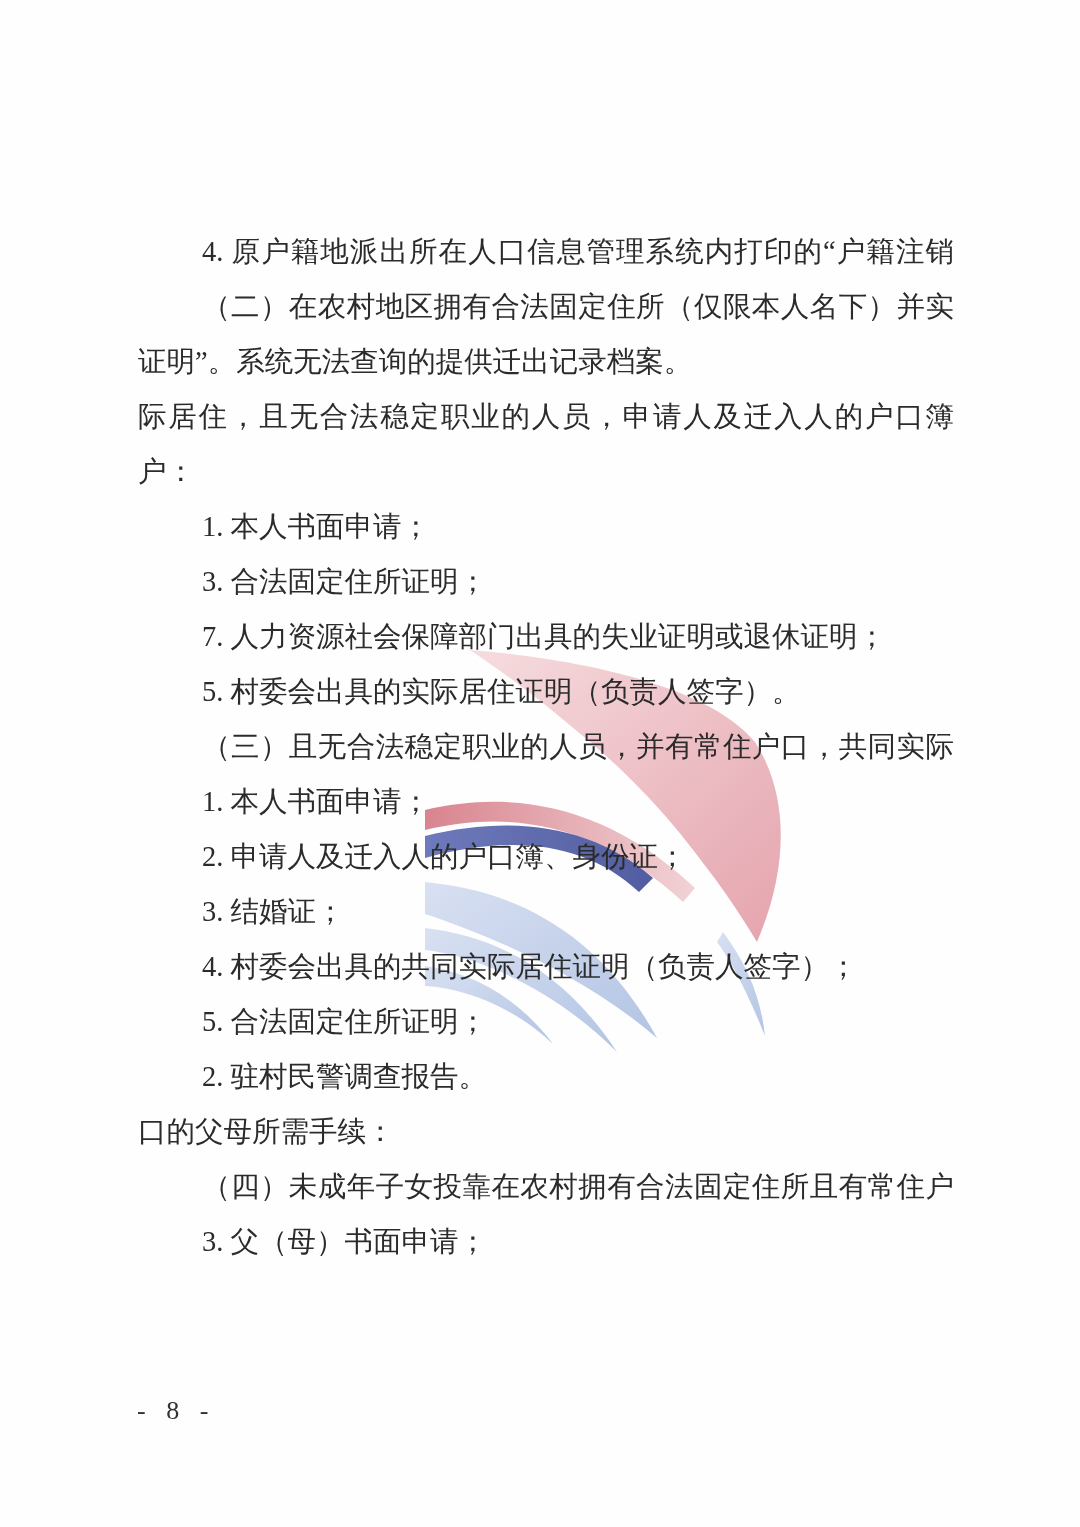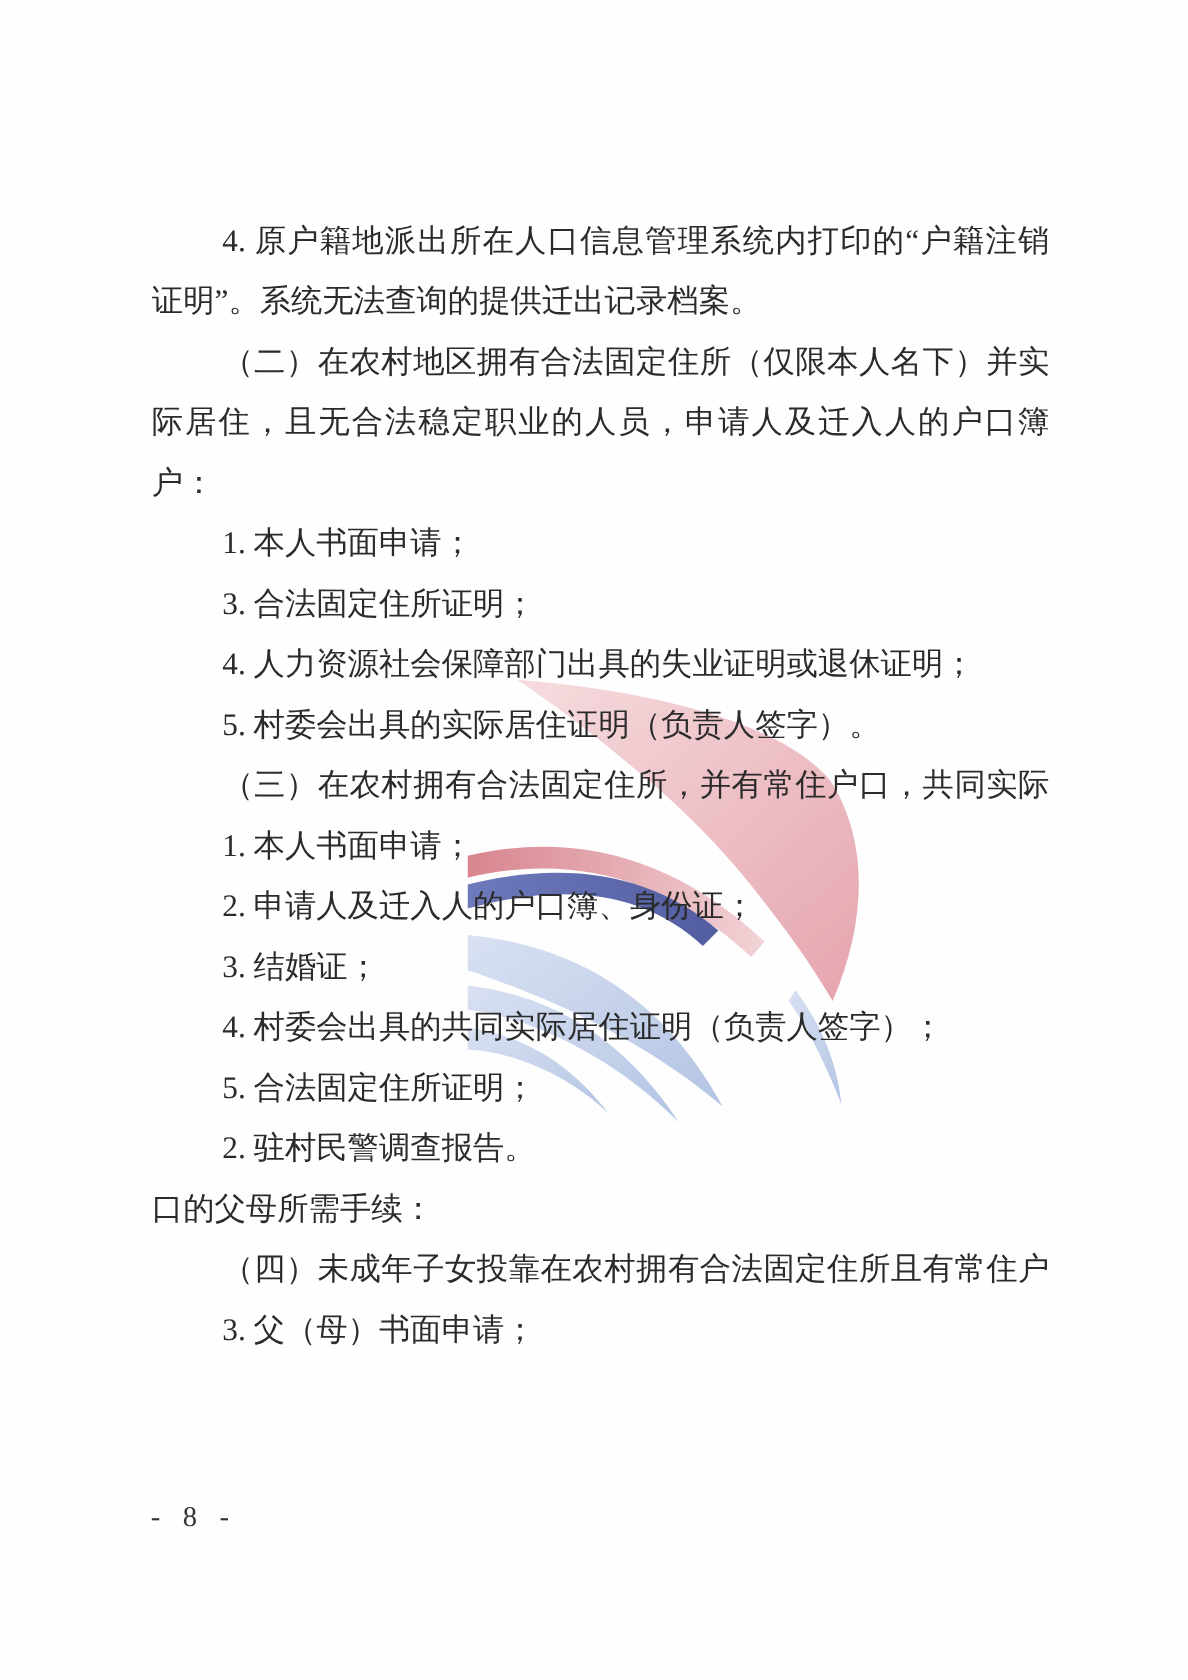--- a/index.html
+++ b/index.html
@@ -4,21 +4,21 @@
 <style>
   html,body{margin:0;padding:0;}
   body{
     width:1080px;height:1527px;
     background:#fefefe;
     position:relative;
     overflow:hidden;
     font-family:"Liberation Serif","DejaVu Serif",serif;
   }
   .page{
-    position:absolute;inset:0;
+    position:absolute;inset:0;margin-top:32px;
   }
   
   .watermark{
     position:absolute;
     left:425px;top:608px;
     width:370px;height:420px;
     z-index:0;
     opacity:.88;
   }
   .stop-pink-light{stop-color:var(--wm-pink-light,#f5d8db);}
@@ -92,29 +92,29 @@
 
       <path d="M0,242 C85,250 172,288 232,398 C155,332 60,294 0,274 Z" fill="url(#glb)"></path>
       <path d="M0,288 C70,296 138,330 192,412 C128,348 52,316 0,310 Z" fill="url(#glb)"></path>
       <path d="M0,326 C45,332 92,356 128,404 C88,366 38,348 0,346 Z" fill="url(#glb)"></path>
       <path d="M298,292 C322,324 336,358 340,396 C324,356 308,324 292,302 Z" fill="url(#glb)"></path>
     </svg>
   </div>
 
   <div class="doc-body" style="color: rgb(43, 43, 43);">
       <div class="line first fill">4. 原户籍地派出所在人口信息管理系统内打印的“户籍注销</div>
+      <div class="line first fill">（二）在农村地区拥有合法固定住所（仅限本人名下）并实</div>
       <div class="line">证明”。系统无法查询的提供迁出记录档案。</div>
-      <div class="line first fill">（二）在农村地区拥有合法固定住所（仅限本人名下）并实</div>
       <div class="line fill">际居住，且无合法稳定职业的人员，申请人及迁入人的户口簿</div>
       <div class="line">户：</div>
       <div class="line first">1. 本人书面申请；</div>
       <div class="line first">3. 合法固定住所证明；</div>
-      <div class="line first">4. 人力资源社会保障部门出具的失业证明或退休证明；</div>
+      <div class="line first">7. 人力资源社会保障部门出具的失业证明或退休证明；</div>
       <div class="line first">5. 村委会出具的实际居住证明（负责人签字）。</div>
-      <div class="line first fill">（三）在农村拥有合法固定住所，并有常住户口，共同实际</div>
+      <div class="line first fill">（三）且无合法稳定职业的人员，并有常住户口，共同实际</div>
       <div class="line first">1. 本人书面申请；</div>
       <div class="line first">2. 申请人及迁入人的户口簿、身份证；</div>
       <div class="line first">3. 结婚证；</div>
       <div class="line first">4. 村委会出具的共同实际居住证明（负责人签字）；</div>
       <div class="line first">5. 合法固定住所证明；</div>
       <div class="line first">2. 驻村民警调查报告。</div>
       <div class="line">口的父母所需手续：</div>
       <div class="line first fill">（四）未成年子女投靠在农村拥有合法固定住所且有常住户</div>
       <div class="line first">3. 父（母）书面申请；</div>
     </div>

